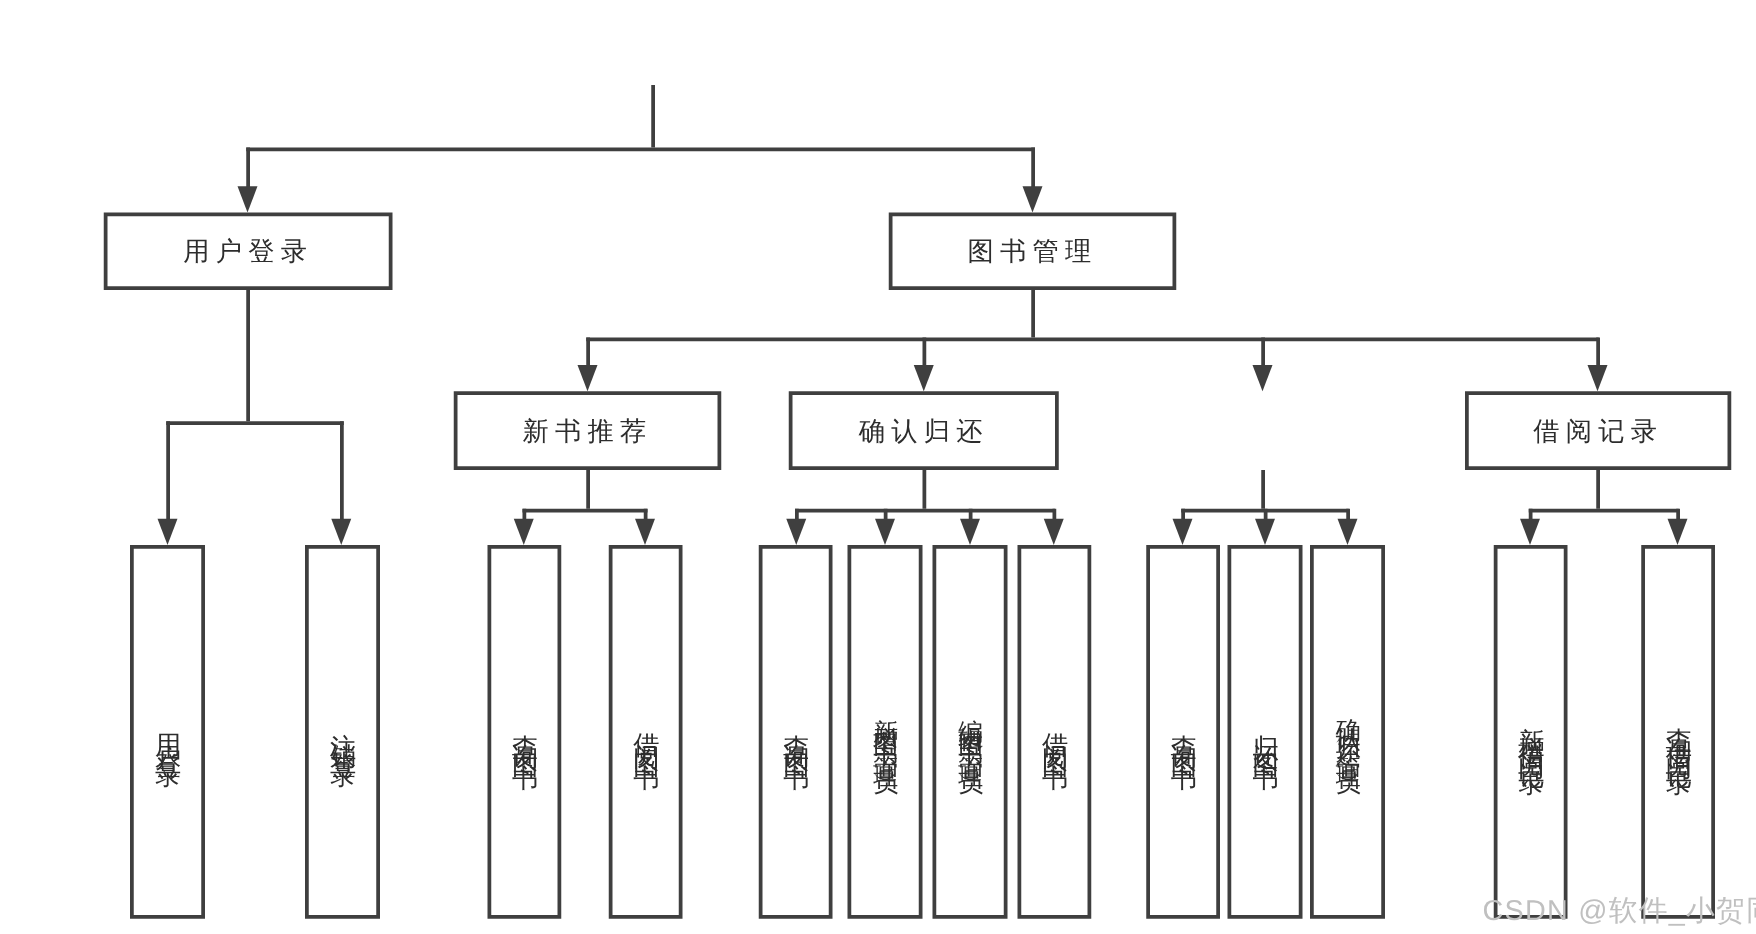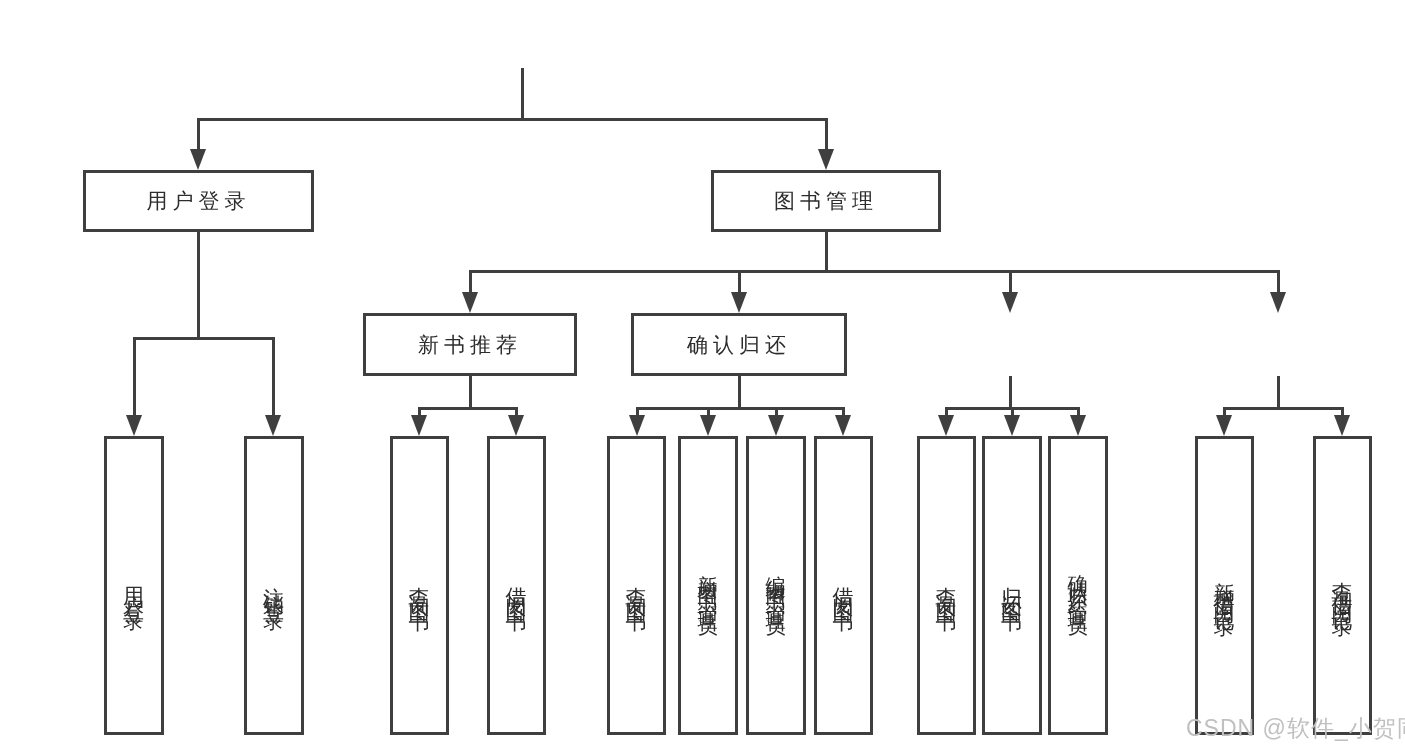--- a/index.html
+++ b/index.html
@@ -40,20 +40,23 @@
   </div>
   <div class="box" style="left:711px;top:170px;width:230px;height:62px">
     <span class="hlabel">图书管理</span>
   </div>
 
   <div class="box" style="left:363px;top:313px;width:214px;height:63px">
     <span class="hlabel">新书推荐</span>
   </div>
   <div class="box" style="left:631px;top:313px;width:216px;height:63px">
     <span class="hlabel">确认归还</span>
+  </div>
+  <div class="box" style="left:1172px;top:313px;width:213px;height:63px">
+    <span class="hlabel">借阅记录</span>
   </div>
 
   <div class="box" style="left:104px;top:436px;width:60px;height:299px">
     <span class="vlabel">用户登录</span>
   </div>
   <div class="box" style="left:244px;top:436px;width:60px;height:299px">
     <span class="vlabel">注销登录</span>
   </div>
 
   <div class="box" style="left:390px;top:436px;width:59px;height:299px">

